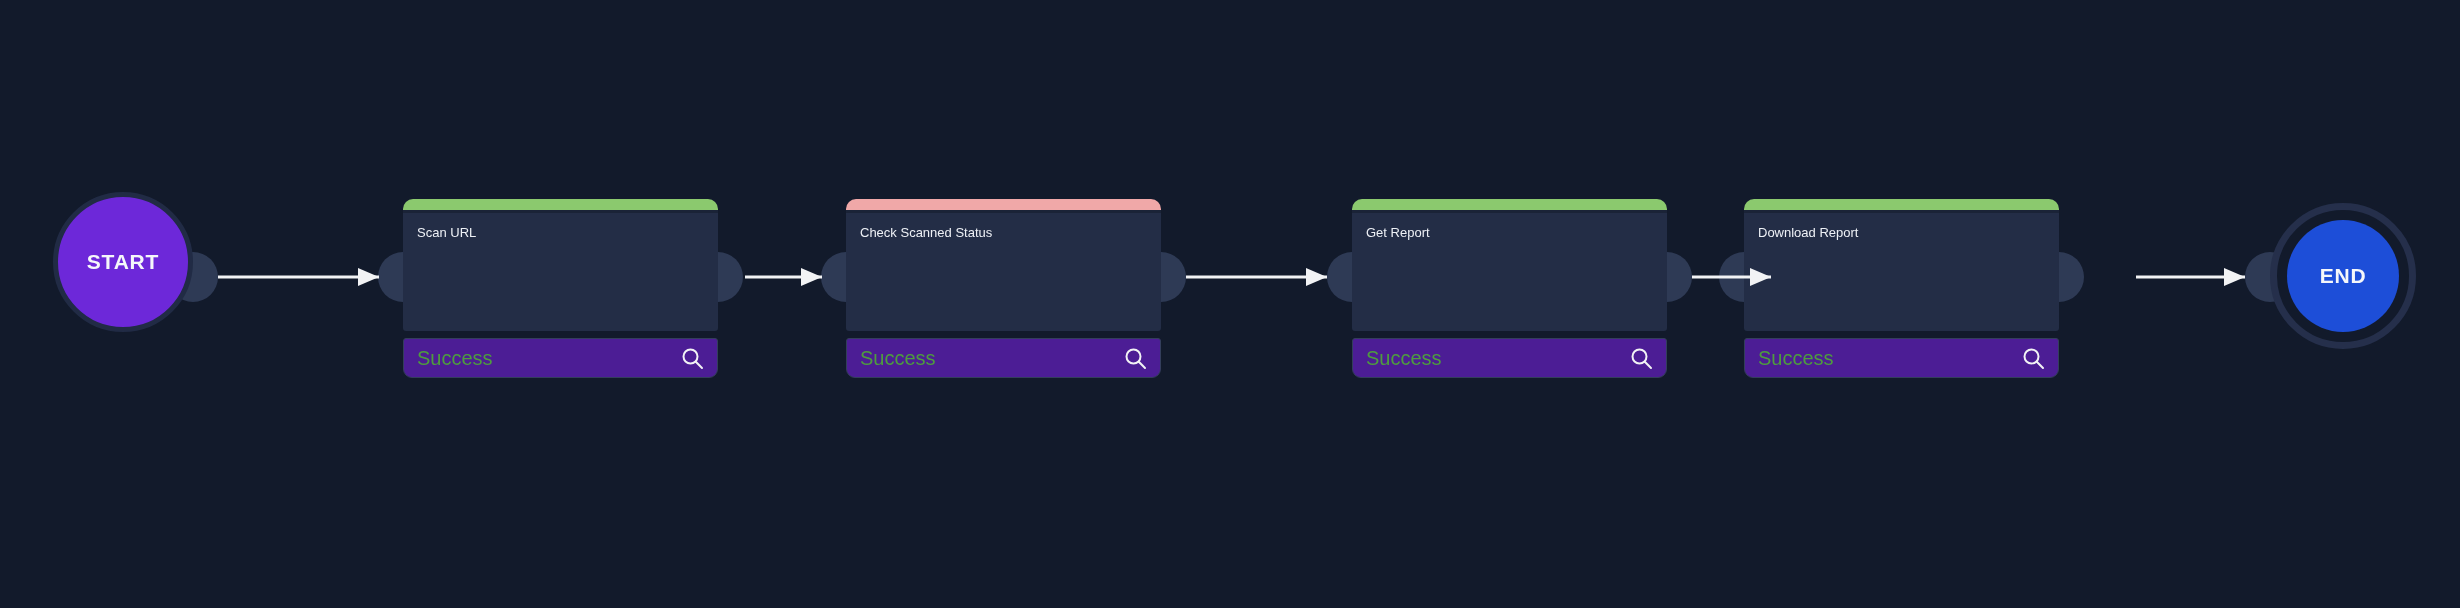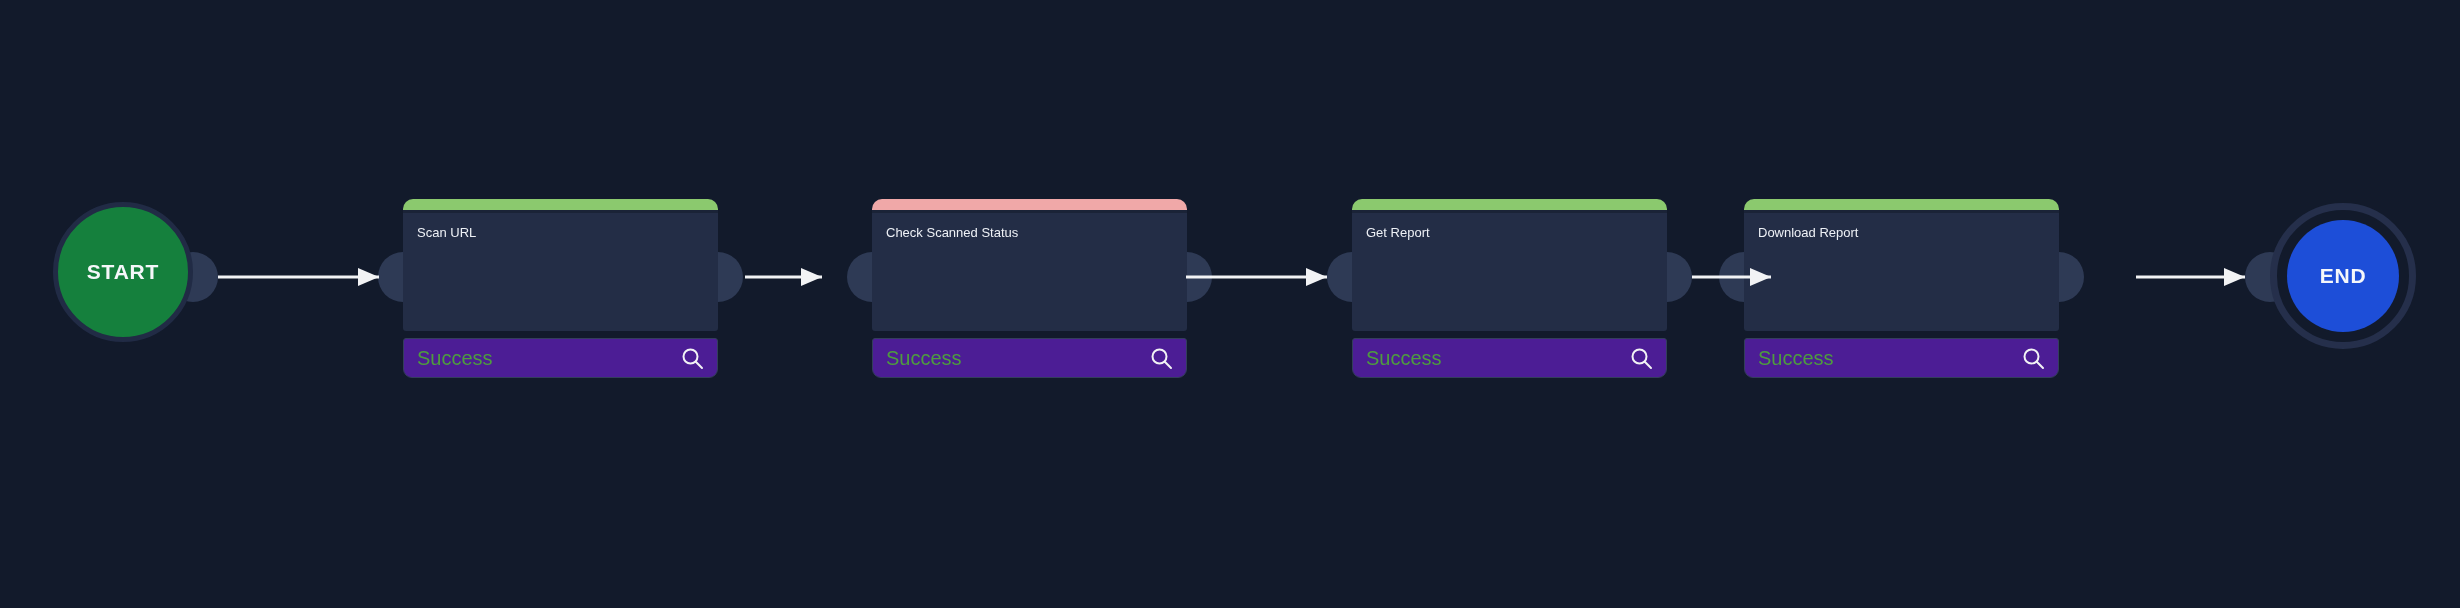--- a/index.html
+++ b/index.html
@@ -9,24 +9,24 @@
     width: 2460px;
     height: 608px;
     background: #121a2b;
     font-family: "Liberation Sans", sans-serif;
     overflow: hidden;
   }
 
   
   .terminal-start {
     position: absolute;
-    left: 53px; top: 202px;
+    left: 53px; top: 192px;
     width: 140px; height: 140px;
     border-radius: 50%;
-    background: #15803d;
+    background: #6d28d9;
     border: 5px solid #212b45;
     display: flex; align-items: center; justify-content: center;
     z-index: 3;
     text-align: center;
   }
   .terminal-end-outer {
     position: absolute;
     left: 2270px; top: 203px;
     width: 146px; height: 146px;
     border-radius: 50%;
@@ -60,21 +60,21 @@
   .port-end-in   { left: 2245px; top: 252px; }
 
   
   .node {
     position: absolute;
     top: 199px;
     width: 315px;
     z-index: 2;
   }
   .node-1 { left: 403px; }
-  .node-2 { left: 872px; }
+  .node-2 { left: 846px; }
   .node-3 { left: 1352px; }
   .node-4 { left: 1744px; }
 
   .node-header {
     height: 14px;
     border-radius: 10px 10px 0 0;
     border-bottom: 3px solid #1a2337;
     position: relative;
     z-index: 2;
   }

